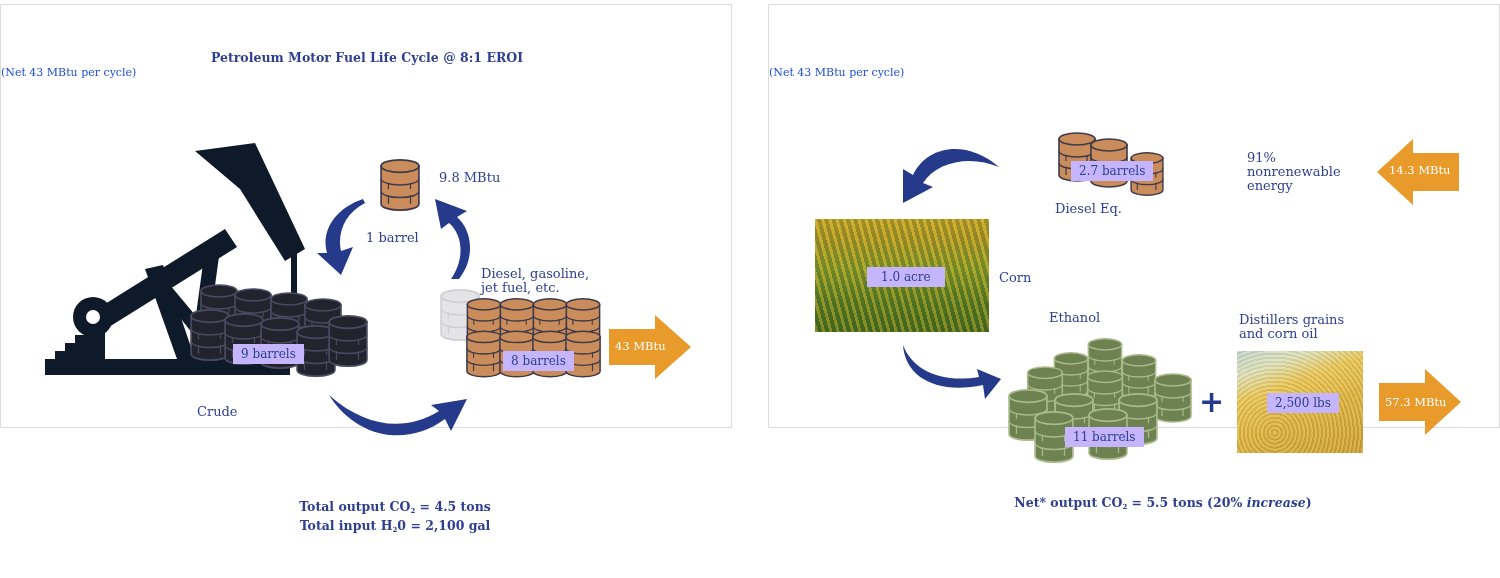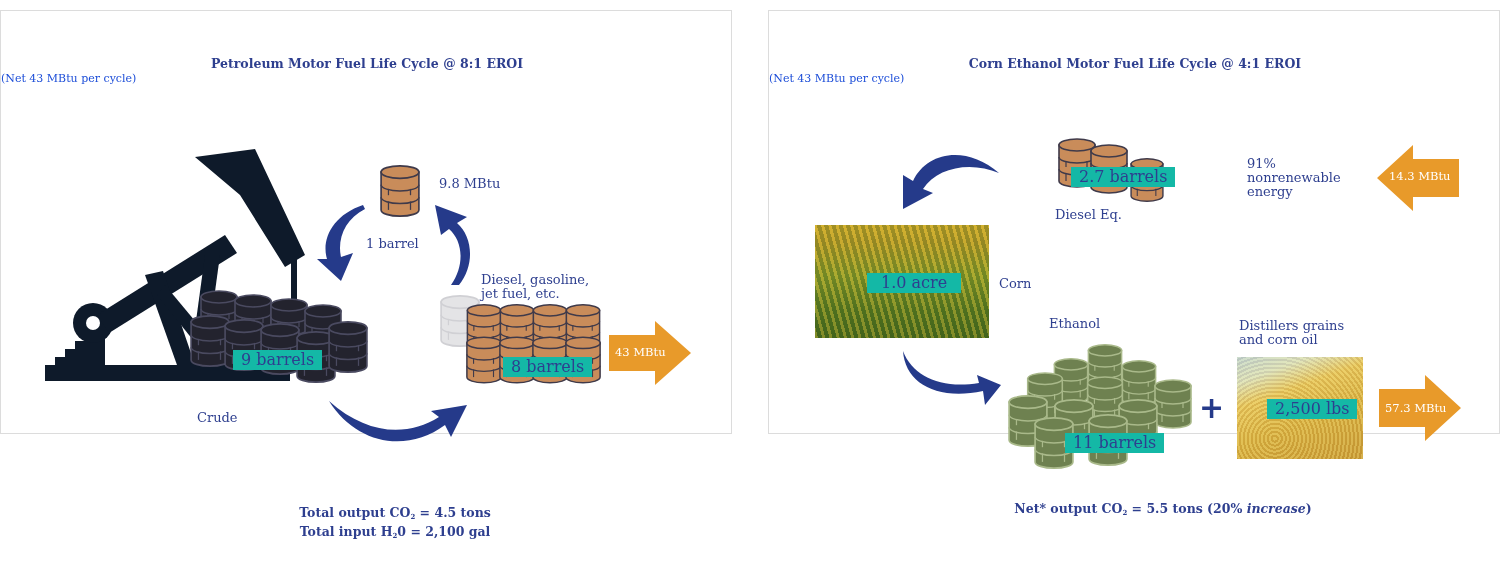--- a/index.html
+++ b/index.html
@@ -1,25 +1,25 @@
 <!DOCTYPE html>
 <html><head>
 <meta charset="utf-8">
 <style>
   html, body { margin:0; padding:0; background:#ffffff; }
   body { width:1500px; height:578px; position:relative; overflow:hidden;
          font-family:"DejaVu Serif", "Liberation Serif", serif; color:#2e3f8f; }
-  .panel { position:absolute; top:10px; height:424px; border:1px solid #dcdcdc; background:#fff; box-sizing:border-box; }
+  .panel { position:absolute; top:4px; height:424px; border:1px solid #dcdcdc; background:#fff; box-sizing:border-box; }
   #panel-left { left:0; width:732px; }
   #panel-right { left:768px; width:732px; }
   .abs { position:absolute; }
   .title { font-weight:bold; font-size:12.5px; text-align:center; color:#2e3f8f; white-space:nowrap; }
   .subtitle { font-size:11px; text-align:left; color:#1d4ed8; white-space:nowrap; }
   .label { font-size:13px; color:#2e3f8f; line-height:14px; white-space:nowrap; }
-  .tag { position:absolute; background:#14b8a6; color:#2e3f8f; font-size:16px; padding:3px 8px;
+  .tag { position:absolute; background:#c4b5fd; color:#2e3f8f; font-size:12px; padding:3px 8px;
          white-space:nowrap; line-height:14px; }
   .arrow-text { position:absolute; color:#ffffff; font-size:11.5px; white-space:nowrap; }
   .foot { font-weight:bold; font-size:12.5px; text-align:center; line-height:15px; white-space:nowrap; color:#2e3f8f;margin-left:28px; }
   .foot sub { font-size:7px; vertical-align:-2px; }
   .foot .note { font-weight:normal; font-size:12px; }
   svg { position:absolute; overflow:visible; }
 </style>
 </head>
 <body>
 
@@ -112,21 +112,20 @@
   </svg>
   <div class="arrow-text" style="left:614px;top:334px;">43 MBtu</div>
 
   <div class="abs foot" style="left:0;width:732px;top:494px;">
     <div><span>Total output CO</span><sub>2</sub><span> = 4.5 tons</span></div>
     <div><span>Total input H</span><sub>2</sub><span>0 = 2,100 gal</span></div>
   </div>
 </div>
 
 <div id="panel-right" class="panel">
-  <div class="abs title" style="left:0;width:732px;top:45px;">Corn Ethanol Motor Fuel Life Cycle @ 4:1 EROI</div>
   <div class="abs subtitle" style="left:0;width:732px;top:61px;">(Net 43 MBtu per cycle)</div>
 
   <svg style="left:286px;top:120px;color:#c98c5a;--ol:#3f3a4a" width="116" height="74">
     <use href="#barrel" x="2" y="0" width="40" height="64"></use>
     <use href="#barrel" x="34" y="6" width="40" height="64"></use>
     <use href="#barrel" x="70" y="26" width="44" height="46"></use>
   </svg>
   <div class="tag" style="left:302px;top:156px;">2.7 barrels</div>
   <div class="abs label" style="left:286px;top:197px;width:116px;">Diesel Eq.</div>
 

